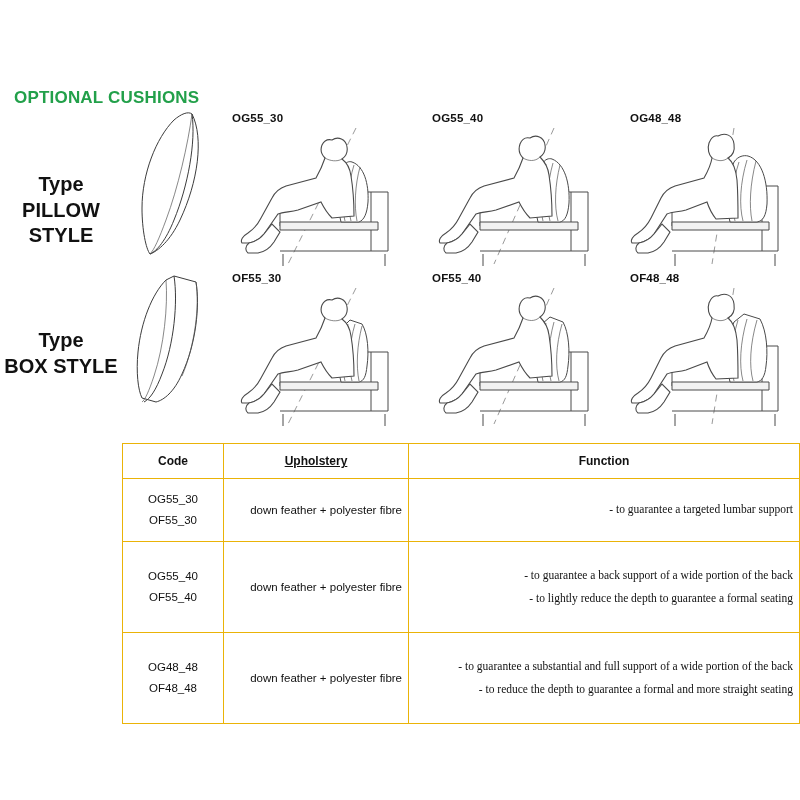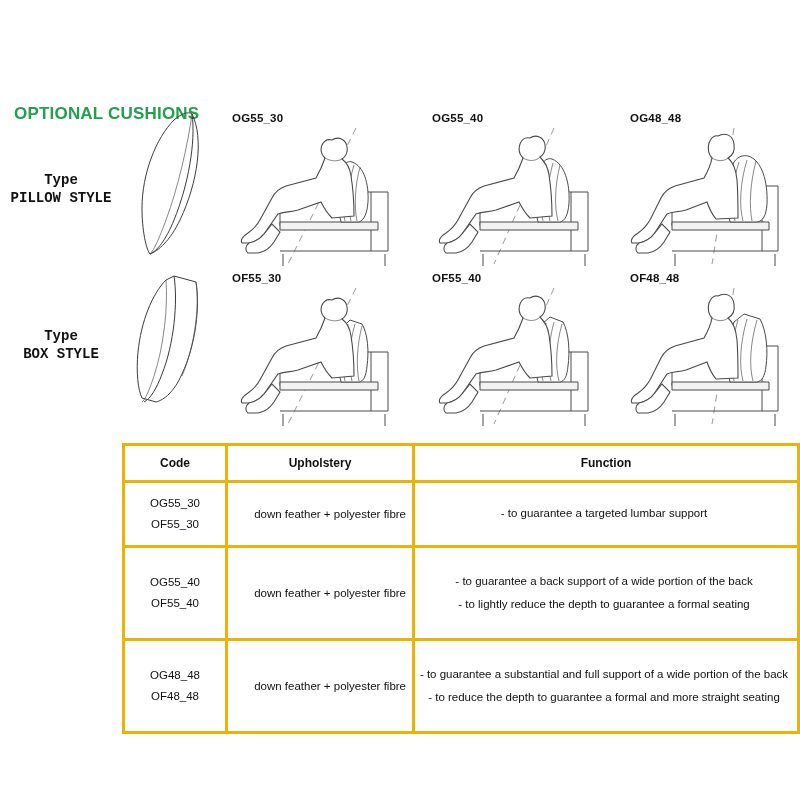--- a/index.html
+++ b/index.html
@@ -19,34 +19,32 @@
   
   .title {
     position: absolute;
     left: 14px;
     top: 88px;
     font-size: 17px;
     font-weight: bold;
     letter-spacing: 0.2px;
     color: #22a04a;
     white-space: nowrap;
-    margin-top: 16px;
   }
 
   
   .type-label {
     position: absolute;
     left: 0;
     width: 122px;
     text-align: center;
-    font-size: 14px;
+    font-size: 20px;
     font-weight: bold;
     line-height: 1.28;
     color: #111;
-    font-family: Liberation Mono, monospace;
   }
   .type-label .t1 { display: block; }
   .type-label .t2 { display: block; text-align: center; }
 
   #type-pillow { top: 172px; }
   #type-box    { top: 328px; }
 
   
   .swatch {
     position: absolute;
@@ -88,45 +86,46 @@
     position: absolute;
     left: 122px;
     top: 443px;
     width: 678px;
     border-collapse: collapse;
     font-size: 11.5px;
     color: #111;
   }
   .spec-table th,
   .spec-table td {
-    border: 3px solid #eab308;
+    border: 1px solid #eab308;
     vertical-align: middle;
     padding: 4px 6px;
   }
   .spec-table th {
     font-weight: bold;
     text-align: center;
     height: 26px;
     font-size: 12px;
   }
   .col-code      { width: 88px; }
-  .col-upholstery{ width: 172px; }
+  .col-upholstery{ width: 172px; text-decoration: underline; }
   .col-function  { width: auto; }
 
   .spec-table td.code-cell {
     text-align: center;
     line-height: 1.85;
     white-space: nowrap;
   }
   .spec-table td.upholstery-cell {
     text-align: right;
   }
   .spec-table td.function-cell {
-    text-align: center;
+    text-align: right;
     padding-left: 2px;
+    font-family: Liberation Serif, serif;
   }
   .function-cell .fn-line {
     display: block;
     line-height: 1.5;
   }
   .function-cell .fn-line + .fn-line {
     margin-top: 6px;
   }
 
   tr.row-h1 td { height: 54px; }

